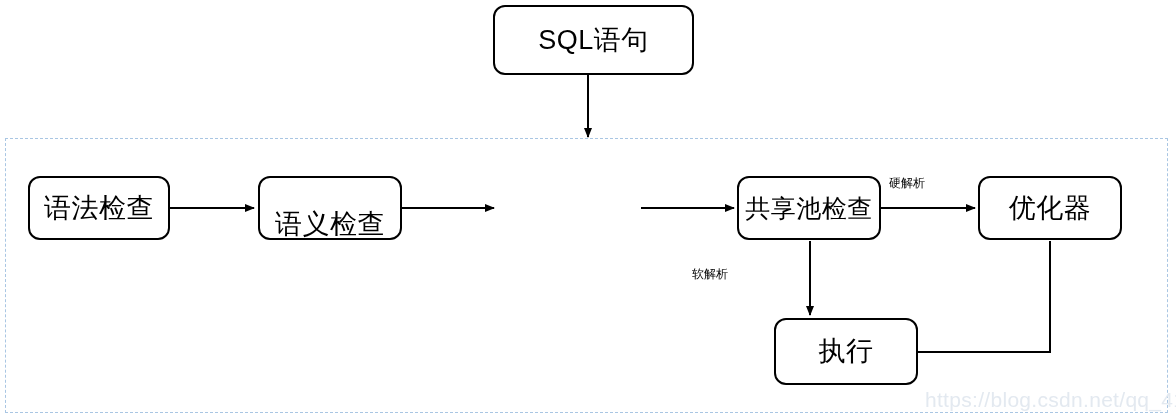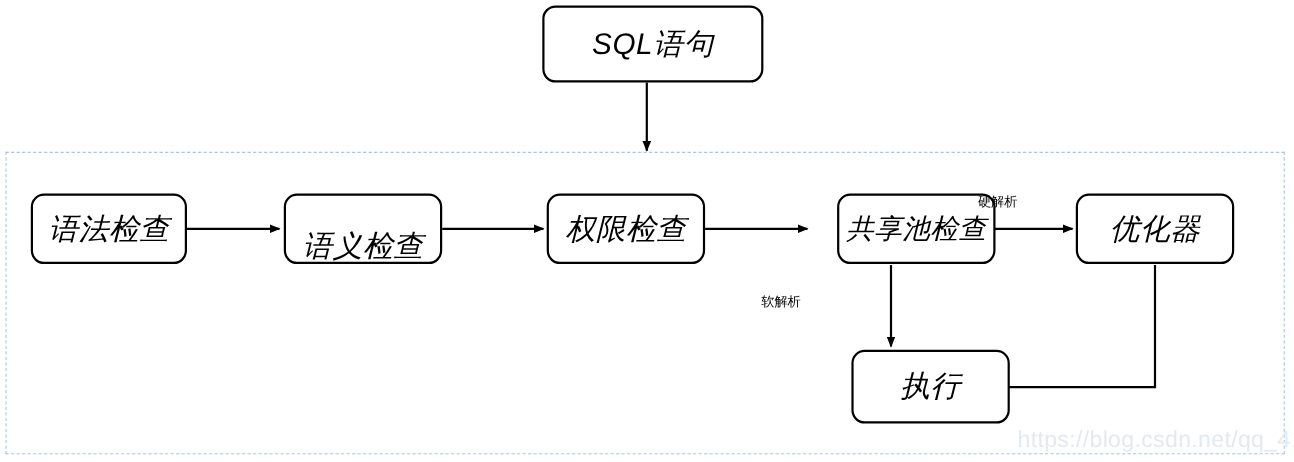--- a/index.html
+++ b/index.html
@@ -28,21 +28,20 @@
     position: absolute;
     box-sizing: border-box;
     border: 2px solid #000000;
     border-radius: 12px;
     background: #ffffff;
     display: flex;
     align-items: center;
     justify-content: center;
     color: #000000;
     z-index: 3;
-    font-style: italic;
   }
   .node-label {
     font-size: 27px;
     line-height: 1;
     letter-spacing: 0.5px;
     white-space: nowrap;
   }
   .node-label.small {
     font-size: 25px;
   }
@@ -120,25 +119,22 @@
   </div>
 
   <div class="node" style="left:28px; top:176px; width:142px; height:64px;">
     <span class="node-label">语法检查</span>
   </div>
 
   <div class="node" style="left:258px; top:176px; width:144px; height:64px;align-items:flex-end;">
     <span class="node-label">语义检查</span>
   </div>
 
-  <div class="node" style="left:497px; top:176px; width:144px; height:64px;">
-    <span class="node-label">权限检查</span>
-  </div>
 
-  <div class="node" style="left:737px; top:176px; width:144px; height:64px;margin-left:24px;">
+  <div class="node" style="left:737px; top:176px; width:144px; height:64px;">
     <span class="node-label small">共享池检查</span>
   </div>
 
   <div class="node" style="left:978px; top:176px; width:144px; height:64px;">
     <span class="node-label">优化器</span>
   </div>
 
   <div class="node" style="left:774px; top:318px; width:144px; height:67px;">
     <span class="node-label">执行</span>
   </div>

